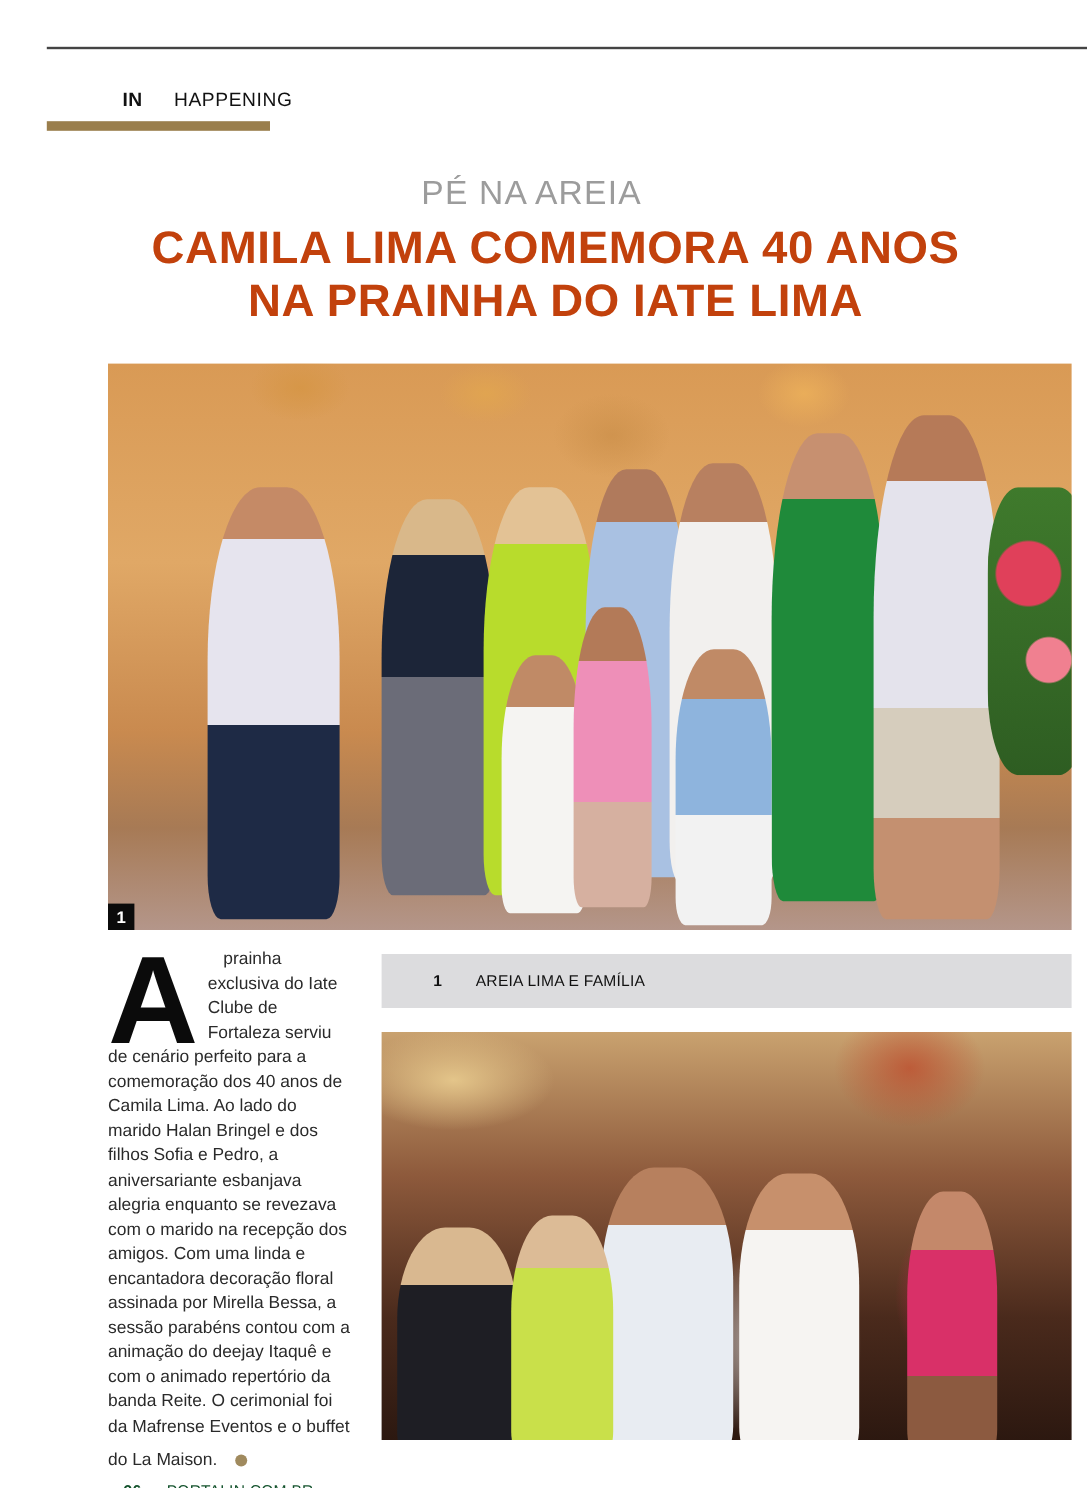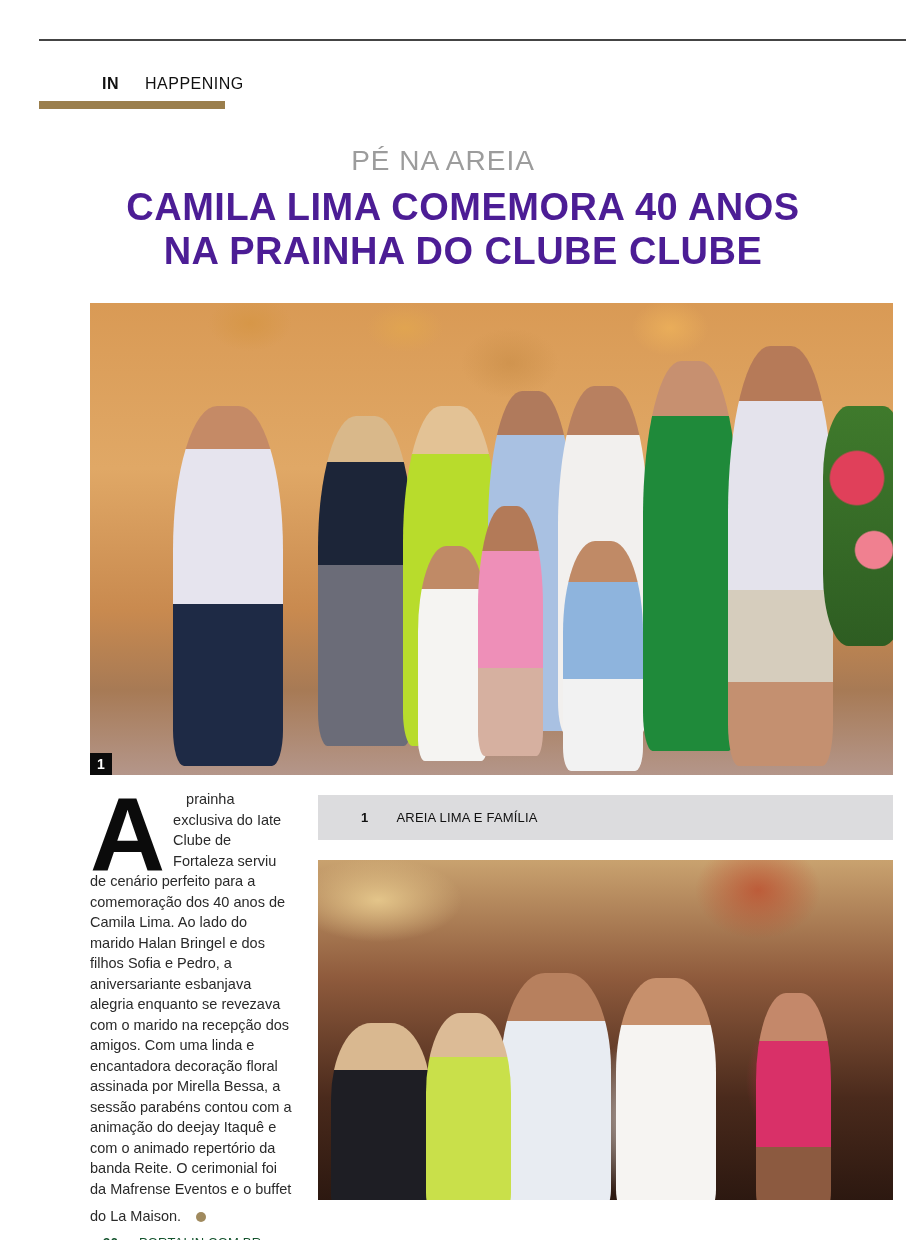--- a/index.html
+++ b/index.html
@@ -7,21 +7,21 @@
     body { position: relative; font-family: "Liberation Sans", sans-serif; color: #1a1a1a; }
 
     .page-frame { position: absolute; inset: 0; border-top: 2px solid #444; border-right: 3px solid #222; border-bottom: 3px solid #777; pointer-events: none; }
 
     .section-tag { position: absolute; left: 50px; top: 36px; font-size: 16px; letter-spacing: 0.5px; color: #111; }
     .section-tag .bold { font-weight: 700; }
     .section-tag .light { font-weight: 400; }
     .gold-rule { position: absolute; left: 0; top: 62px; width: 186px; height: 8px; background: #9a7e4c; }
 
     .kicker { position: absolute; left: 0; width: 808px; top: 106px; text-align: center; font-size: 28px; font-weight: 400; letter-spacing: 1px; color: #9c9c9c; }
-    .headline { position: absolute; left: 0; width: 848px; top: 146px; text-align: center; font-size: 38px; font-weight: 700; line-height: 44px; color: #4c1d95; letter-spacing: 0.5px; }
+    .headline { position: absolute; left: 0; width: 848px; top: 146px; text-align: center; font-size: 38px; font-weight: 700; line-height: 44px; color: #c2410c; letter-spacing: 0.5px; }
 
     .photo { position: absolute; overflow: hidden; }
     .photo-main { left: 51px; top: 264px; width: 803px; height: 472px;
       background:
         radial-gradient(ellipse 60px 40px at 160px 20px, rgba(214,150,70,0.9), transparent 70%),
         radial-gradient(ellipse 55px 35px at 315px 25px, rgba(225,165,80,0.9), transparent 70%),
         radial-gradient(ellipse 55px 40px at 580px 25px, rgba(235,175,90,0.9), transparent 70%),
         radial-gradient(ellipse 70px 50px at 420px 60px, rgba(200,140,70,0.6), transparent 70%),
         linear-gradient(180deg, #d99a55 0%, #e0a866 35%, #c98a4f 65%, #a77a55 82%, #b4968a 100%);
     }
@@ -54,21 +54,21 @@
 <div class="page-frame"></div>
 
 <div class="section-tag">
   <span class="bold">IN</span><span class="light">HAPPENING</span>
 </div>
 <div class="gold-rule"></div>
 
 <div class="kicker">PÉ NA AREIA</div>
 <h1 class="headline">
   <span>CAMILA LIMA COMEMORA 40 ANOS</span><br>
-  <span>NA PRAINHA DO CLUBE CLUBE</span>
+  <span>NA PRAINHA DO IATE LIMA</span>
 </h1>
 
 <div class="photo photo-main">
 
   <div class="person" style="left:70px;top:90px;width:110px;height:360px;background:linear-gradient(180deg,#c58a66 0 12%,#e6e4ee 12% 55%,#1e2a45 55% 100%);"></div>
   <div class="person" style="left:215px;top:100px;width:95px;height:330px;background:linear-gradient(180deg,#d9b88a 0 14%,#1c2538 14% 45%,#6b6c78 45% 100%);"></div>
   <div class="person" style="left:300px;top:90px;width:95px;height:340px;background:linear-gradient(180deg,#e3c295 0 14%,#b8dc2c 14% 100%);"></div>
   <div class="person" style="left:385px;top:75px;width:85px;height:340px;background:linear-gradient(180deg,#b07a5c 0 13%,#a9c1e2 13% 100%);"></div>
   <div class="person" style="left:455px;top:70px;width:90px;height:350px;background:linear-gradient(180deg,#b88060 0 14%,#f2f0ee 14% 100%);"></div>
   <div class="person" style="left:540px;top:45px;width:95px;height:390px;background:linear-gradient(180deg,#c79070 0 14%,#1f8a3a 14% 100%);"></div>

